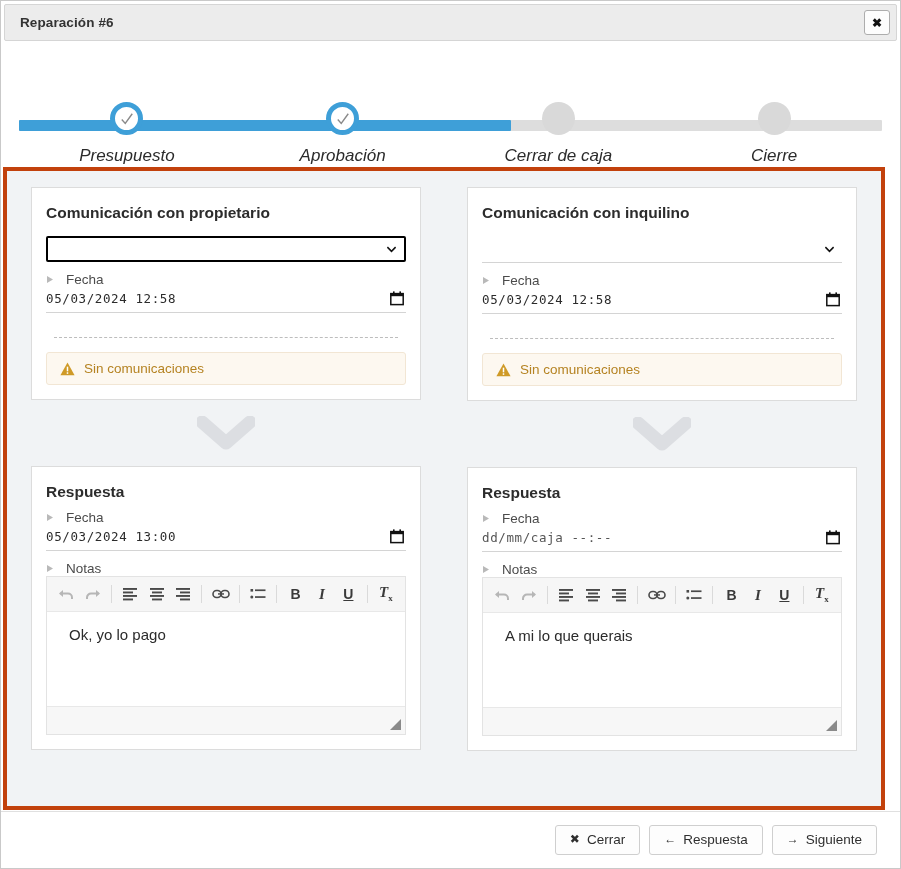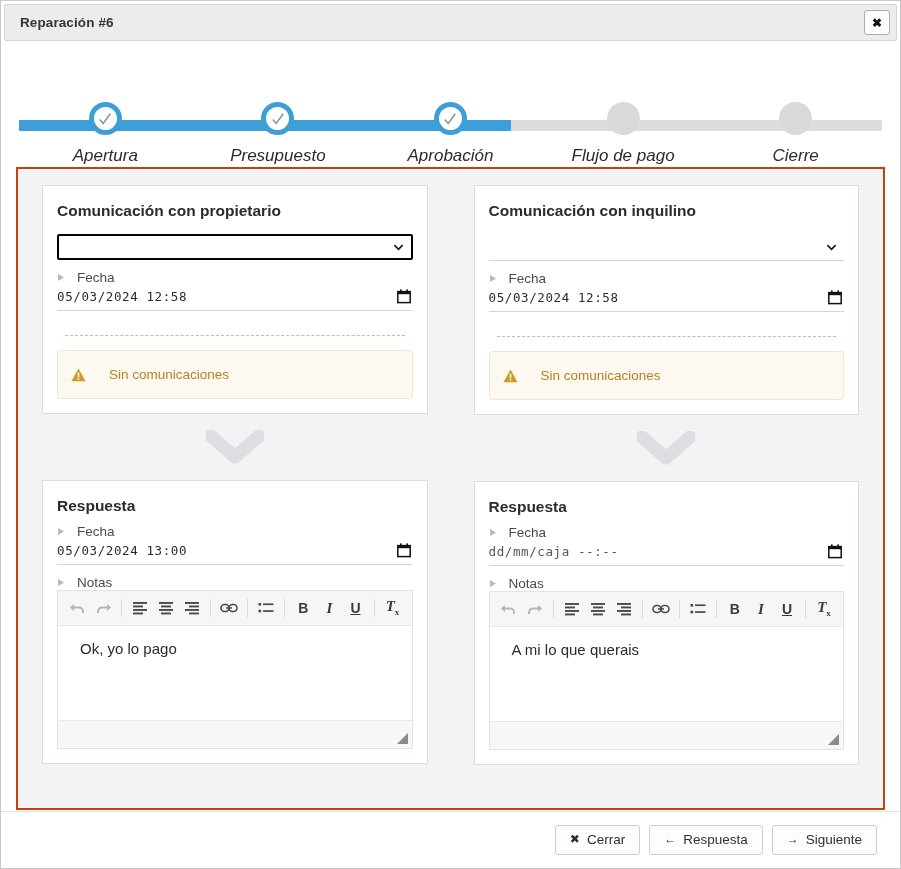--- a/index.html
+++ b/index.html
@@ -129,23 +129,23 @@
   .step-label {
     margin-top: 11px;
     font-style: italic;
     font-size: 17px;
     color: #2b2b2b;
     white-space: nowrap;
   }
 
   
   .panel {
-    margin: 9px 15px 0 15px;
+    margin: 9px 15px 0 2px;
     background: #f1f3f5;
-    border: 2px solid #c2410c;
+    border: 4px solid #c2410c;
     padding: 16px 24px 30px 24px;
     box-sizing: border-box;
     height: 643px;
   }
   .cols {
     display: flex;
     gap: 46px;
   }
   .col {
     flex: 1;
@@ -253,24 +253,24 @@
   .dotted-div {
     border-top: 1px dashed #bdbdbd;
     margin: 24px 8px 14px 8px;
   }
 
   
   .alert-warn {
     background: #fdf8f0;
     border: 1px solid #f2e6d4;
     border-radius: 3px;
-    padding: 16px 13px;
-    display: flex;
-    align-items: center;
-    gap: 23px;
+    padding: 8px 13px;
+    display: flex;
+    align-items: center;
+    gap: 9px;
     color: #b58322;
     font-size: 13.5px;
   }
   .warn-icon {
     width: 15px;
     height: 14px;
     flex: none;
   }
 
   
@@ -388,28 +388,20 @@
     <div class="titlebar-title">Reparación #6</div>
     <div class="titlebar-close">✖</div>
   </div>
 
   <div class="stepper">
     <div class="stepper-track">
       <div class="stepper-track-fill" id="track-fill" style="width: 57%;"></div>
     </div>
     <div class="steps">
 
-      <div class="step done">
-        <div class="step-circle">
-          <svg class="step-check" viewBox="0 0 16 16">
-              <path d="M2 8.5 L6 13 L14 2" fill="none" stroke="#8a8a8a" stroke-width="1.6"></path>
-            </svg>
-        </div>
-        <div class="step-label">Apertura</div>
-      </div>
 
       <div class="step done">
         <div class="step-circle">
           <svg class="step-check" viewBox="0 0 16 16">
               <path d="M2 8.5 L6 13 L14 2" fill="none" stroke="#8a8a8a" stroke-width="1.6"></path>
             </svg>
         </div>
         <div class="step-label">Presupuesto</div>
       </div>
 
@@ -417,21 +409,21 @@
         <div class="step-circle">
           <svg class="step-check" viewBox="0 0 16 16">
               <path d="M2 8.5 L6 13 L14 2" fill="none" stroke="#8a8a8a" stroke-width="1.6"></path>
             </svg>
         </div>
         <div class="step-label">Aprobación</div>
       </div>
 
       <div class="step">
         <div class="step-circle"></div>
-        <div class="step-label">Flujo de pago</div>
+        <div class="step-label">Cerrar de caja</div>
       </div>
 
       <div class="step">
         <div class="step-circle"></div>
         <div class="step-label">Cierre</div>
       </div>
 
     </div>
   </div>
 

